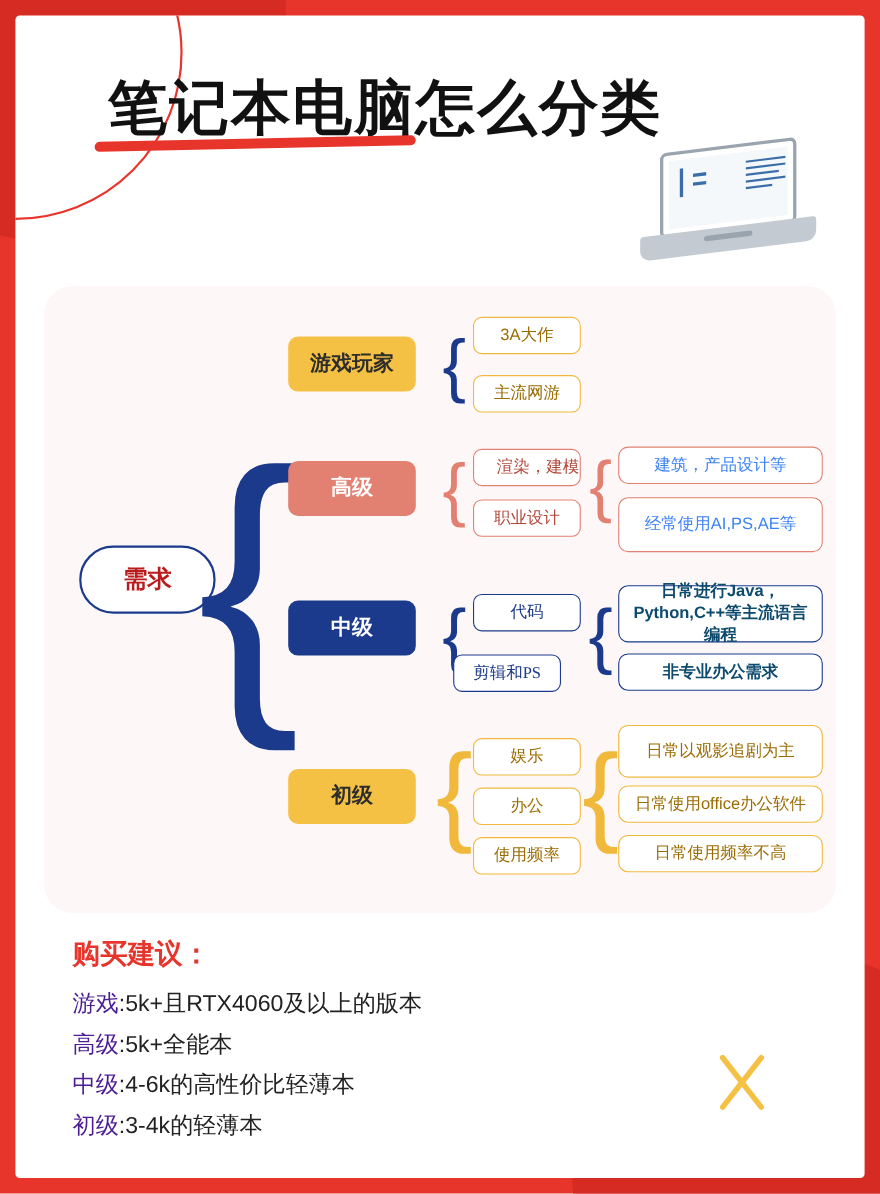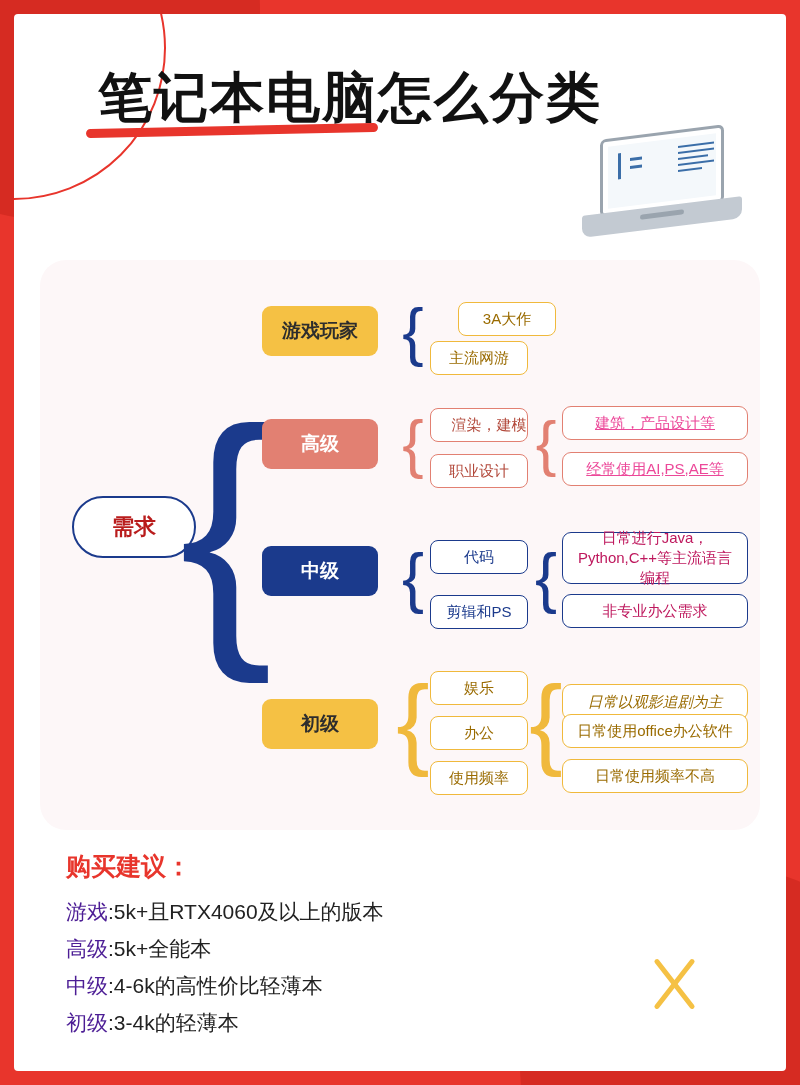--- a/index.html
+++ b/index.html
@@ -190,22 +190,22 @@
   .l2.r { border: 1.6px solid #e28072; color: #b2483a; }
   .l2.b { border: 1.6px solid #1b3a8c; color: #1b3a8c; }
 
   
   .l3 {
     border-radius: 9px;
     background: #ffffff;
     font-size: 15px;
     padding: 0 10px;
   }
-  .l3.r { border: 1.6px solid #e28072; color: #ec4899; text-decoration: underline; }
-  .l3.b { border: 1.6px solid #1b3a8c; color: #be185d; }
+  .l3.r { border: 1.6px solid #e28072; color: #3b82f6; }
+  .l3.b { border: 1.6px solid #1b3a8c; color: #0c4a6e; font-weight: bold; }
   .l3.y { border: 1.6px solid #f0b93c; color: #9a6b00; }
 
   .brace {
     position: absolute;
     color: #1b3a8c;
     font-weight: 300;
     line-height: 1;
     display: flex;
     align-items: center;
     justify-content: center;
@@ -303,58 +303,58 @@
     <div class="node root">需求</div>
 
     <div class="brace" style="left:168px;top:48px;width:36px;height:440px;font-size:280px;">
       <span>{</span>
     </div>
 
     <div class="node l1 gamer">游戏玩家</div>
     <div class="brace" style="left:362px;top:38px;width:22px;height:68px;font-size:64px;">
       <span>{</span>
     </div>
-    <div class="node l2 y" style="left:390px;top:42px;margin-left:28px;">3A大作</div>
+    <div class="node l2 y" style="left:390px;top:28px;">3A大作</div>
     <div class="node l2 y" style="left:390px;top:81px;">主流网游</div>
 
     <div class="node l1 senior">高级</div>
     <div class="brace" style="left:362px;top:150px;width:22px;height:68px;font-size:64px;color:#e28072;">
       <span>{</span>
     </div>
     <div class="node l2 r" style="left:390px;top:148px;padding-left:20px;">渲染，建模</div>
     <div class="node l2 r" style="left:390px;top:194px;">职业设计</div>
     <div class="brace" style="left:496px;top:150px;width:20px;height:66px;font-size:62px;color:#e28072;">
       <span>{</span>
     </div>
     <div class="node l3 r" style="left:522px;top:146px;width:186px;height:34px;">建筑，产品设计等</div>
-    <div class="node l3 r" style="left:522px;top:192px;width:186px;height:34px;">经常使用AI,PS,AE等</div>
+    <div class="node l3 r" style="left:522px;top:192px;width:186px;height:50px;">经常使用AI,PS,AE等</div>
 
     <div class="node l1 mid">中级</div>
     <div class="brace" style="left:362px;top:282px;width:22px;height:70px;font-size:66px;">
       <span>{</span>
     </div>
     <div class="node l2 b" style="left:390px;top:280px;">代码</div>
-    <div class="node l2 b" style="left:390px;top:335px;">剪辑和PS</div>
+    <div class="node l2 b" style="left:372px;top:335px;font-family:Liberation Serif, serif;">剪辑和PS</div>
     <div class="brace" style="left:496px;top:282px;width:20px;height:70px;font-size:66px;">
       <span>{</span>
     </div>
     <div class="node l3 b" style="left:522px;top:272px;width:186px;height:52px;line-height:1.35;">日常进行Java，Python,C++等主流语言编程</div>
     <div class="node l3 b" style="left:522px;top:334px;width:186px;height:34px;">非专业办公需求</div>
 
     <div class="node l1 junior">初级</div>
     <div class="brace" style="left:362px;top:406px;width:22px;height:110px;font-size:100px;color:#f0b93c;">
       <span>{</span>
     </div>
     <div class="node l2 y" style="left:390px;top:411px;">娱乐</div>
     <div class="node l2 y" style="left:390px;top:456px;">办公</div>
     <div class="node l2 y" style="left:390px;top:501px;">使用频率</div>
     <div class="brace" style="left:496px;top:406px;width:20px;height:110px;font-size:100px;color:#f0b93c;">
       <span>{</span>
     </div>
-    <div class="node l3 y" style="left:522px;top:424px;width:186px;height:36px;font-style:italic;">日常以观影追剧为主</div>
+    <div class="node l3 y" style="left:522px;top:399px;width:186px;height:48px;">日常以观影追剧为主</div>
     <div class="node l3 y" style="left:522px;top:454px;width:186px;height:34px;">日常使用office办公软件</div>
     <div class="node l3 y" style="left:522px;top:499px;width:186px;height:34px;">日常使用频率不高</div>
 
   </div>
 
   <div class="advice-title">购买建议：</div>
 
   <div class="advice-line a1">
     <span class="k">游戏</span><span>:5k+且RTX4060及以上的版本</span>
   </div>

